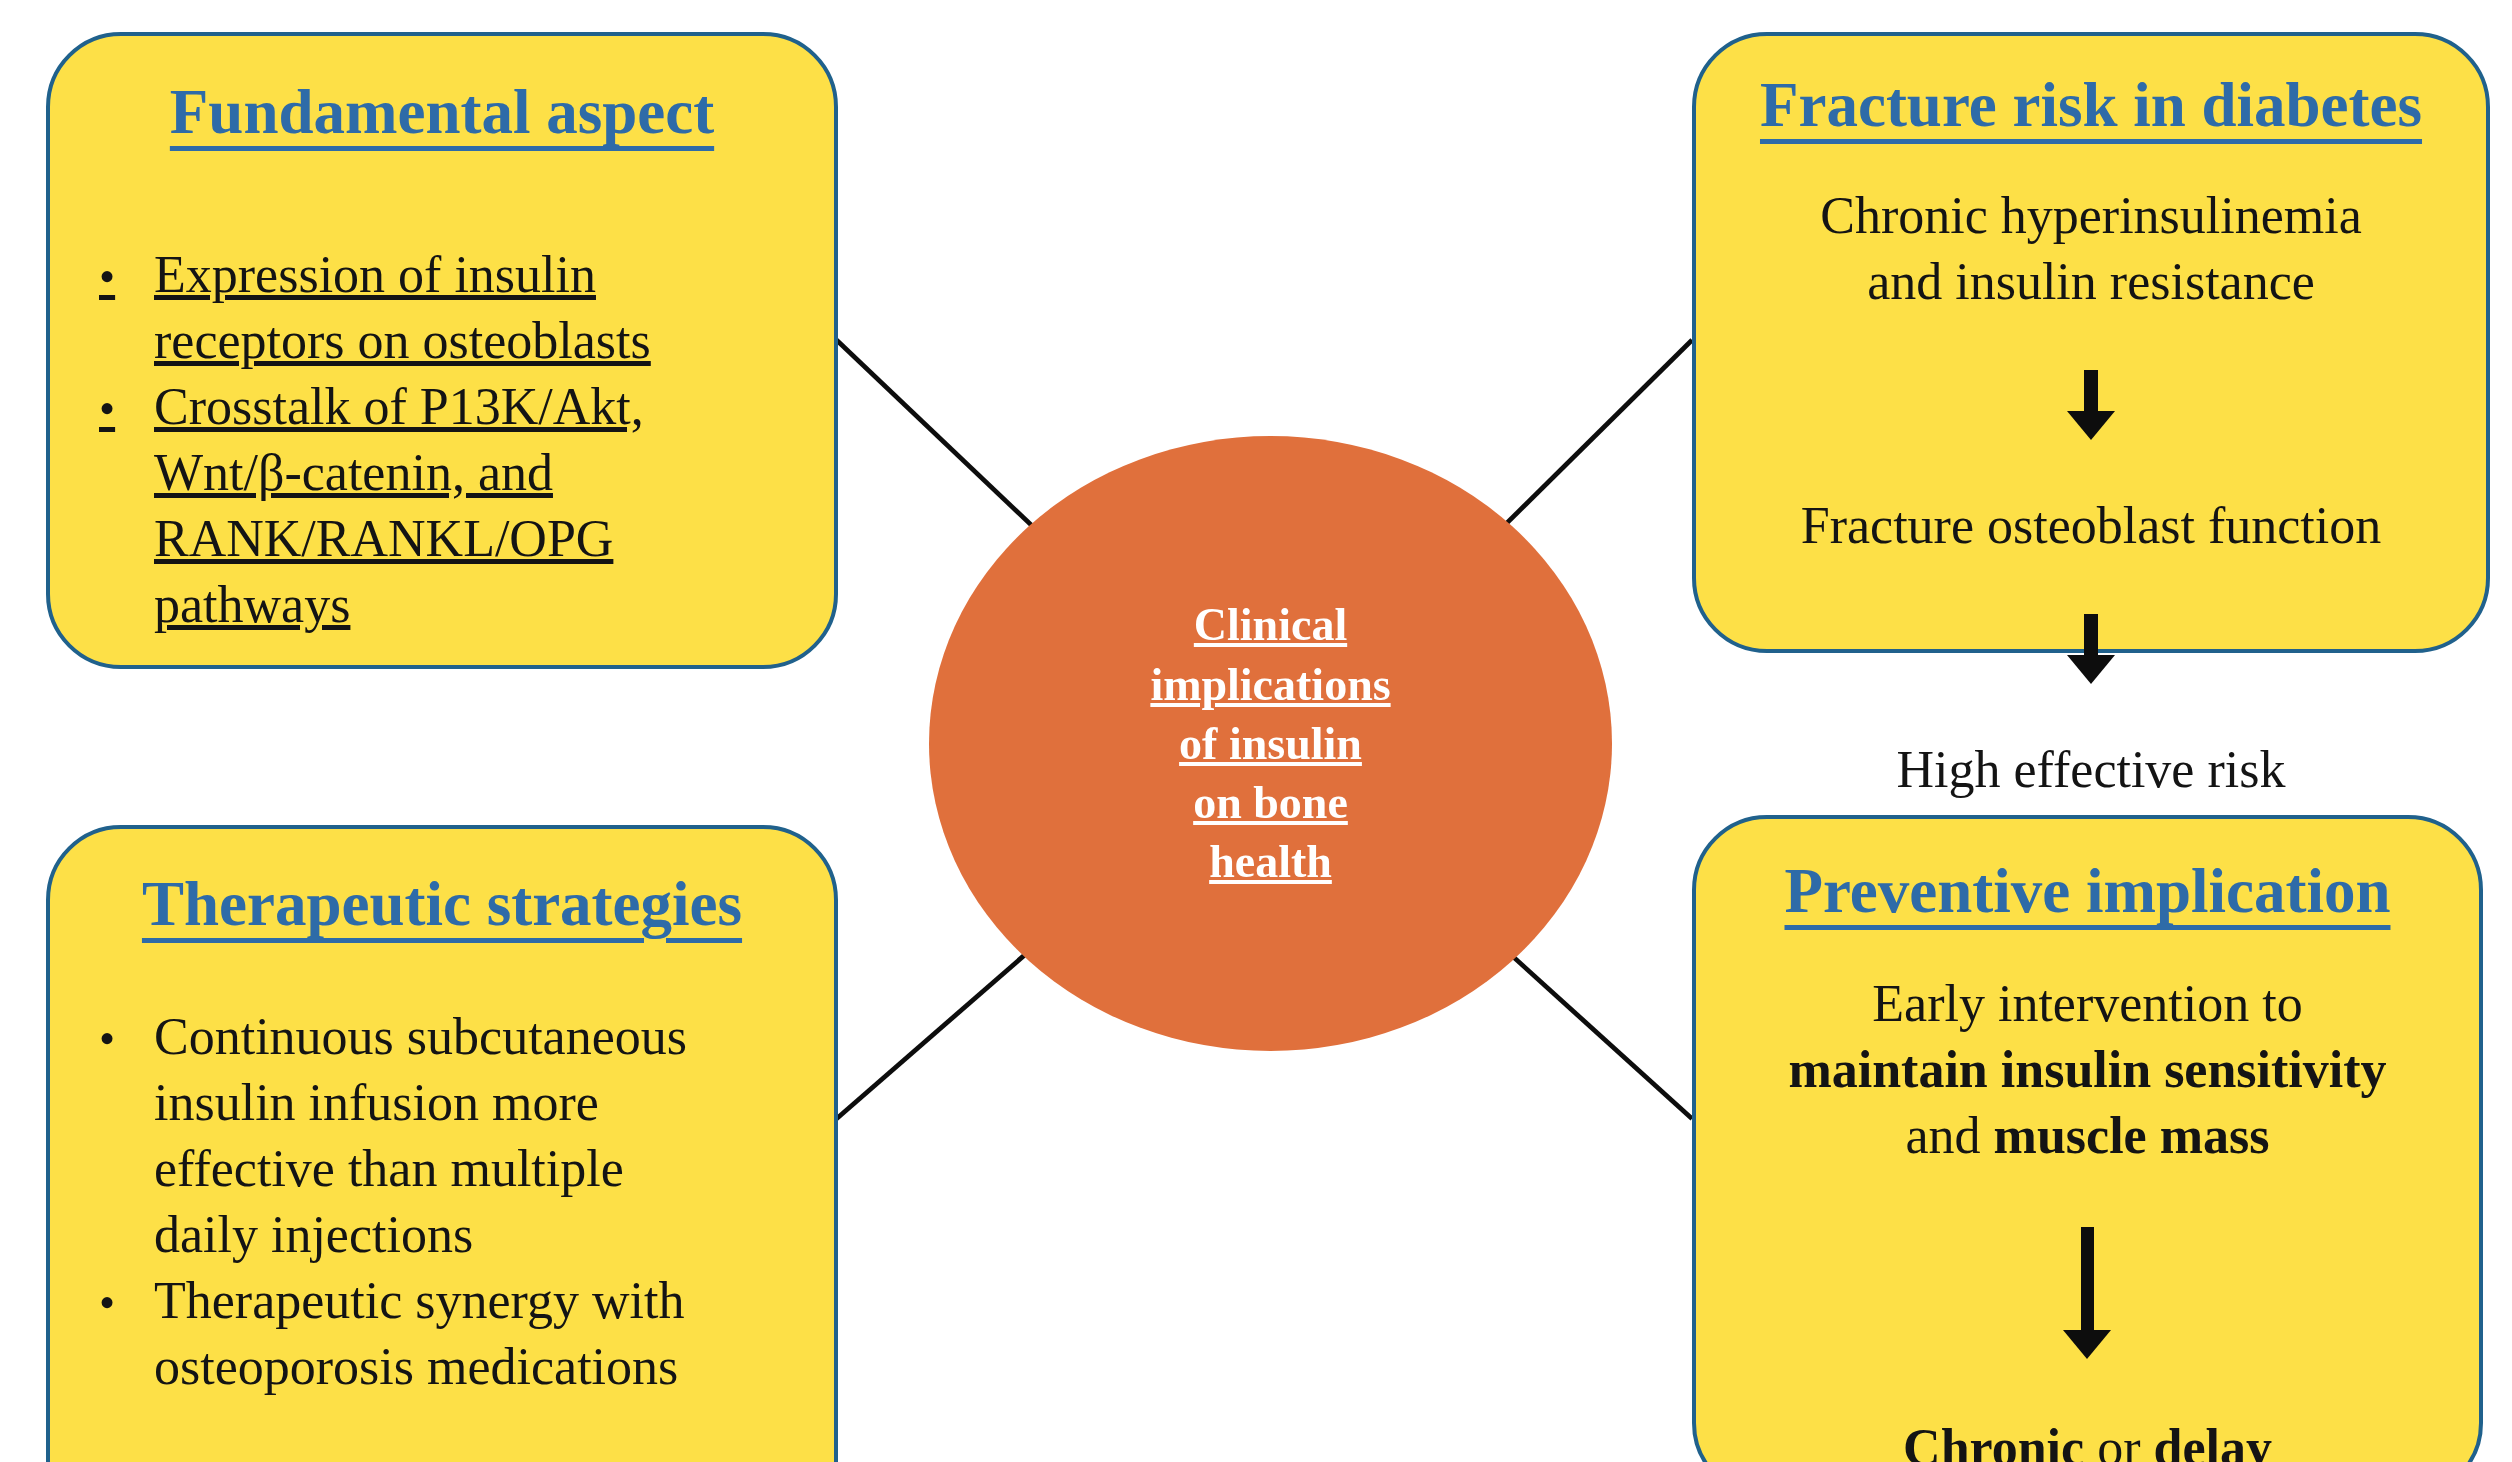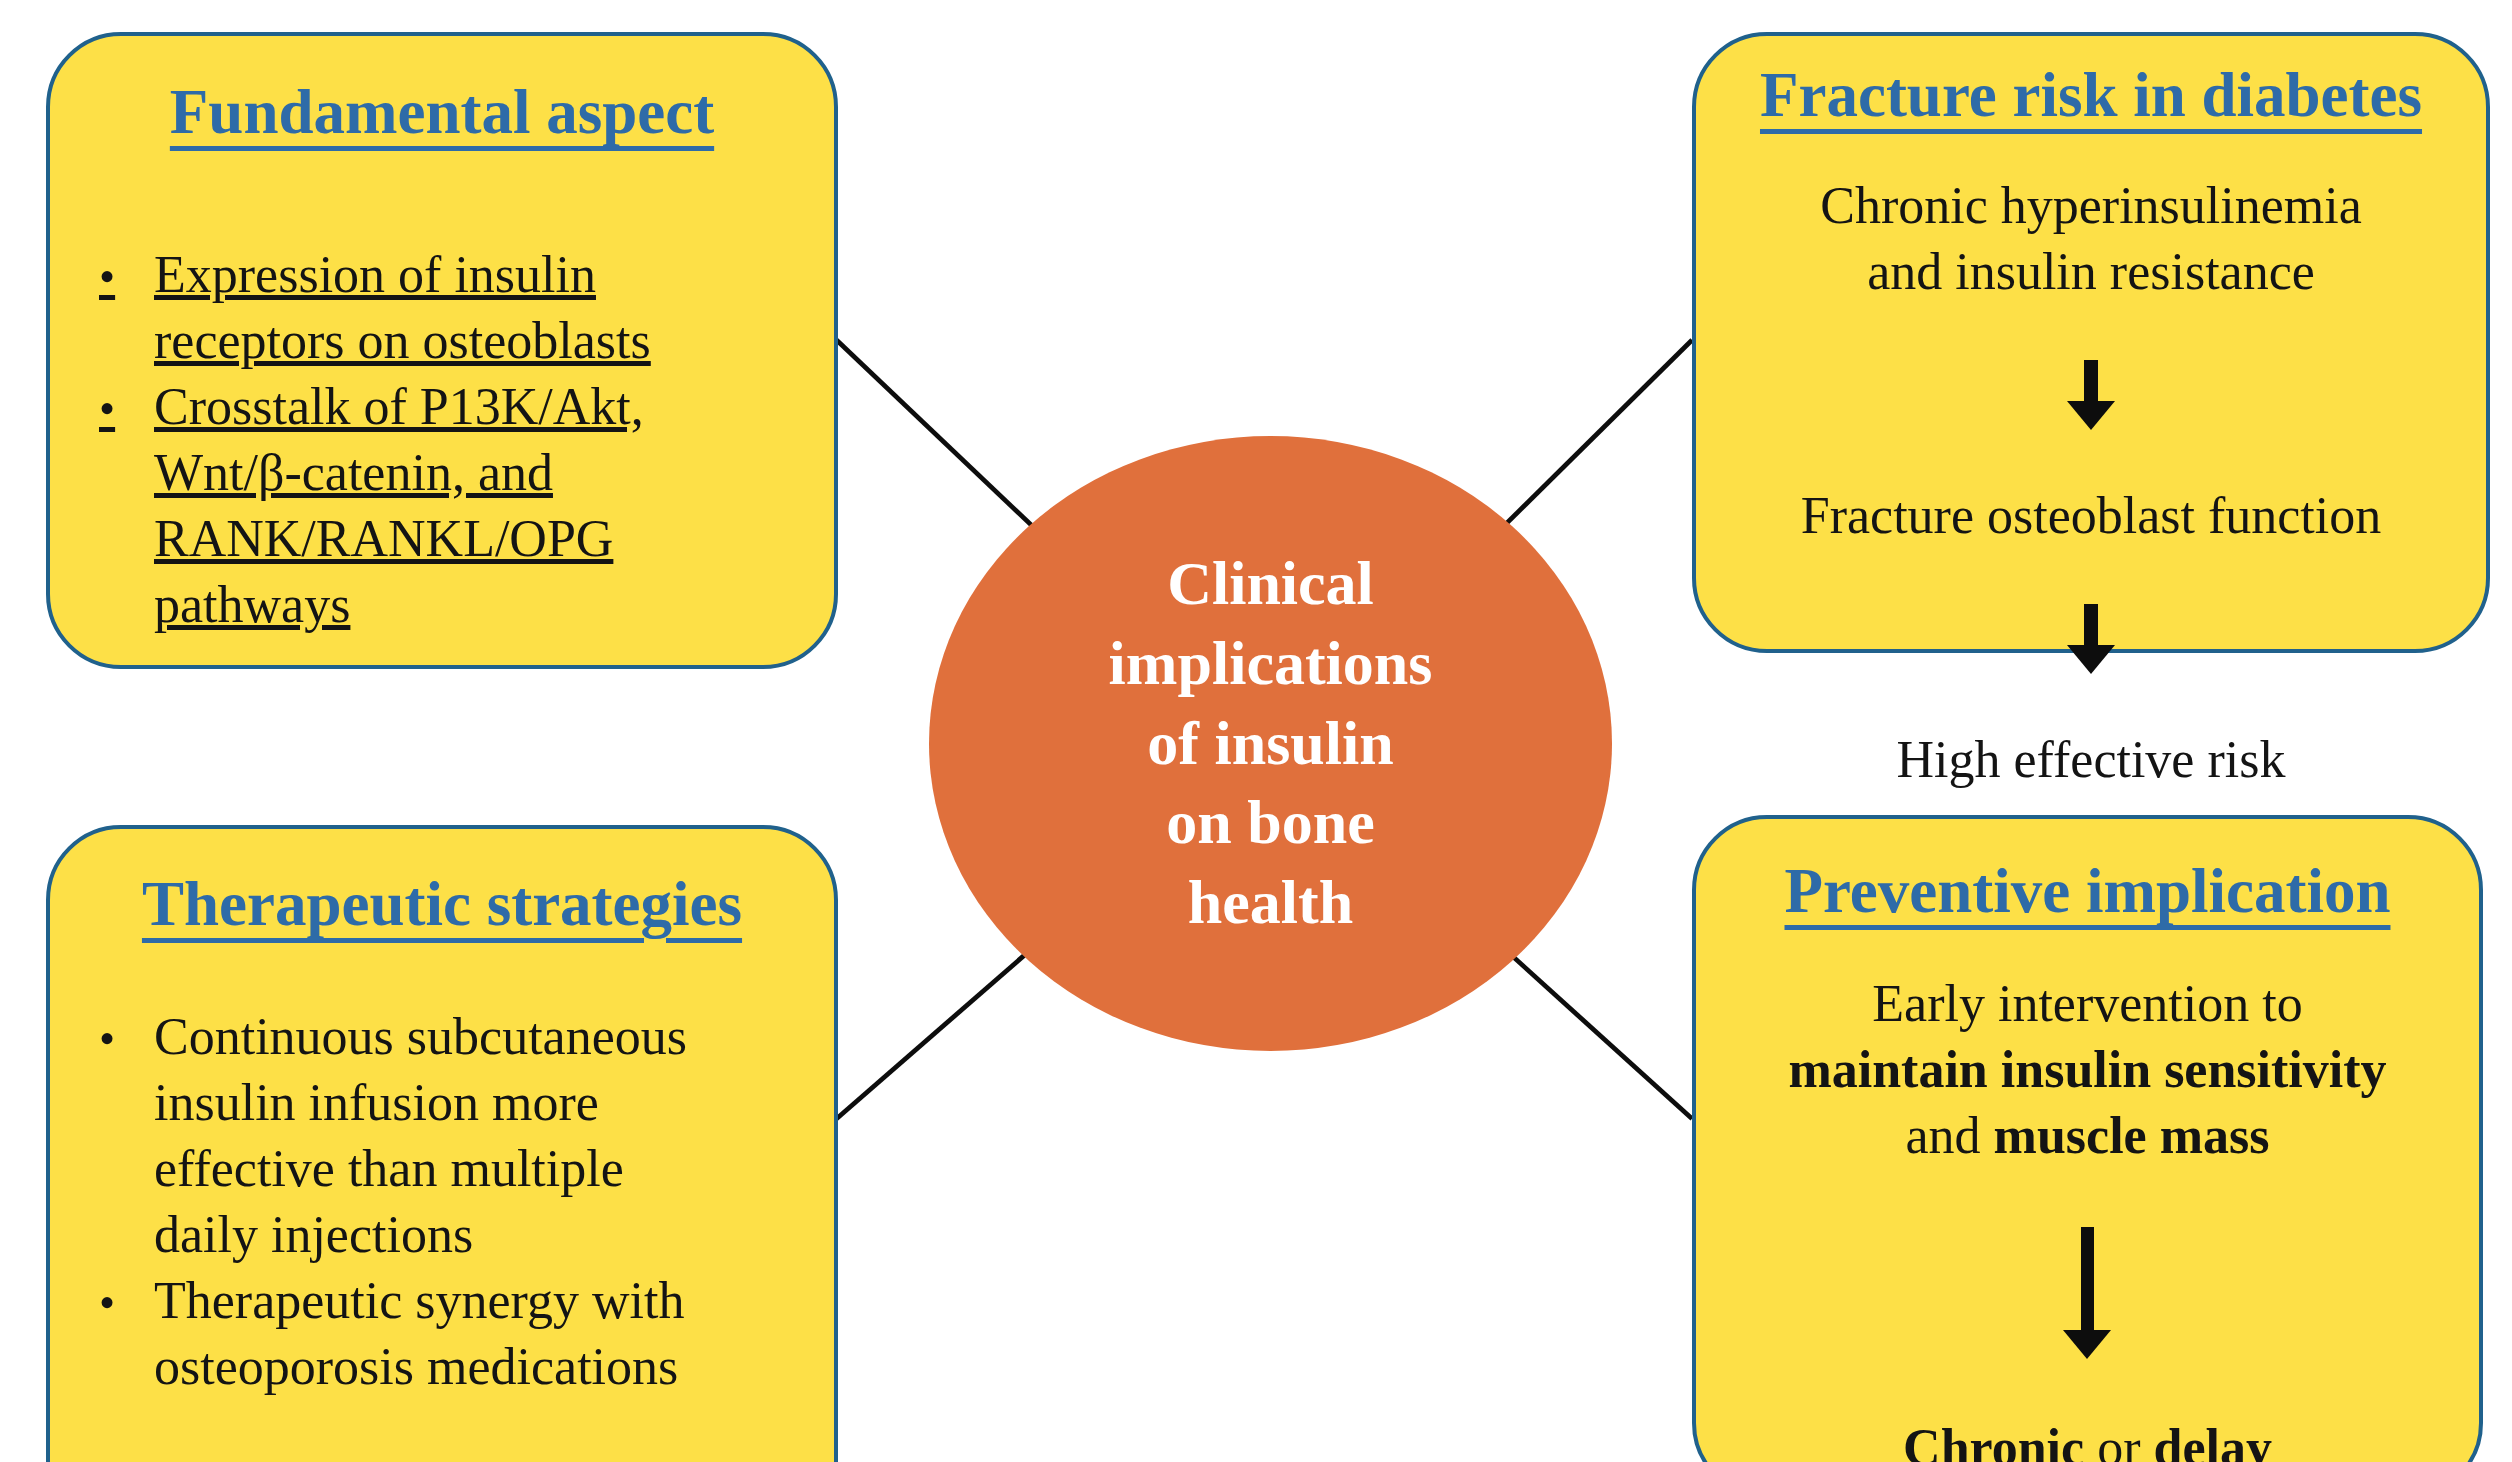--- a/index.html
+++ b/index.html
@@ -79,27 +79,28 @@
     background:#E0703C;
     border-radius:50%;
     display:flex;
     align-items:center;
     justify-content:center;
   }
   .ellipse-text{
     text-align:center;
     color:#ffffff;
     font-weight:bold;
-    font-size:62px;
+    font-size:46px;
     line-height:1.29;
+    text-decoration:underline;
   }
   
   .box-fundamental{left:46px;top:32px;width:792px;height:637px;padding-top:40px;}
   .box-fundamental .bullets{margin-top:93px;text-decoration:underline;}
-  .box-fracture{left:1692px;top:32px;width:798px;height:621px;padding-top:23px;}
+  .box-fracture{left:1692px;top:32px;width:798px;height:621px;padding-top:33px;}
   .box-fracture .flow{margin-top:41px;}
   .box-therapeutic{left:46px;top:825px;width:792px;height:770px;padding-top:39px;}
   .box-therapeutic .bullets{margin-top:63px;}
   .box-preventive{left:1692px;top:815px;width:791px;height:683px;padding-top:36px;}
   .box-preventive .flow{margin-top:43px;}
 </style>
 </head>
 <body>
 
 <div class="canvas">

